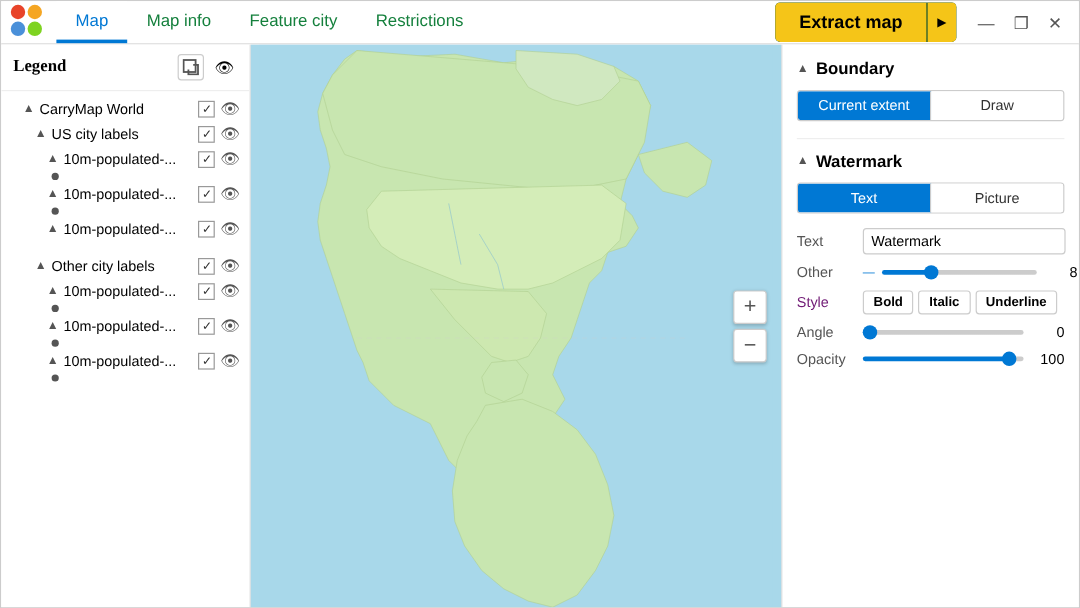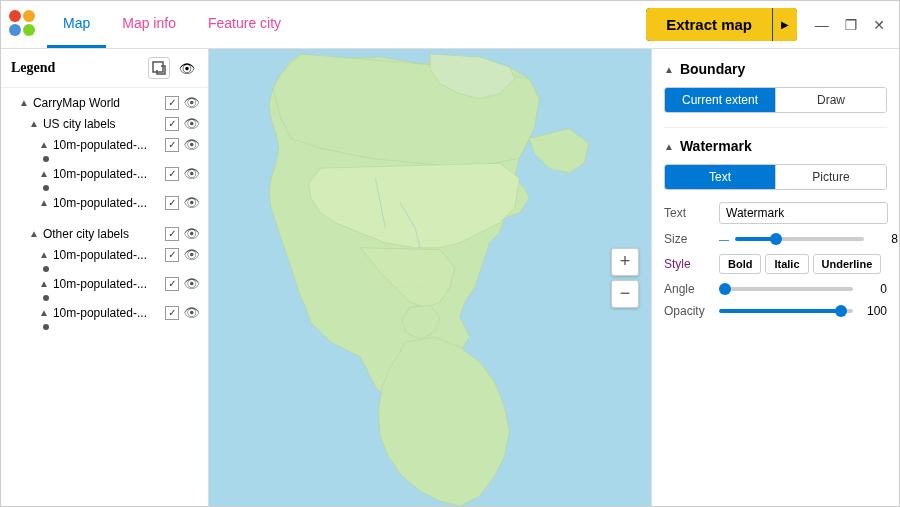--- a/index.html
+++ b/index.html
@@ -1,30 +1,30 @@
 <!DOCTYPE html>
 <html><head>
   <meta charset="utf-8">
   <style>
     * { box-sizing: border-box; margin: 0; padding: 0; font-family: 'Segoe UI', Arial, sans-serif; }
     body { width: 900px; height: 507px; overflow: hidden; background: #f0f0f0; }
 
     .window { width: 900px; height: 507px; background: #fff; border: 1px solid #ccc; display: flex; flex-direction: column; }
 
     
-    .titlebar { display: flex; align-items: center; background: #fff; border-bottom: 1px solid #ddd; padding: 0 8px; height: 48px; gap: 0; }
+    .titlebar { display: flex; align-items: center; background: #fff; border-bottom: 1px solid #ddd; padding: 0 8px; height: 36px; gap: 0; }
     .app-logo { display: flex; align-items: center; margin-right: 8px; }
     .logo-circles { width: 30px; height: 30px; position: relative; }
     .logo-circle { width: 12px; height: 12px; border-radius: 50%; position: absolute; }
     .lc1 { background: #e8442a; top: 0; left: 0; }
     .lc2 { background: #f5a623; top: 0; left: 14px; }
     .lc3 { background: #4a90d9; top: 14px; left: 0; }
     .lc4 { background: #7ed321; top: 14px; left: 14px; }
 
-    .tab { padding: 12px 16px; cursor: pointer; font-size: 14px; color: #ec4899; border-bottom: 3px solid transparent; white-space: nowrap; height: 100%; display: flex; align-items: center; }
+    .tab { padding: 12px 16px; cursor: pointer; font-size: 14px; color: #15803d; border-bottom: 3px solid transparent; white-space: nowrap; height: 100%; display: flex; align-items: center; }
     .tab.active { border-bottom: 3px solid #0078d4; color: #0078d4; font-weight: 500; }
 
     .tab-map { background: #fff; }
     .extract-btn { margin-left: auto; background: #f5c518; border: none; padding: 8px 20px; font-size: 15px; font-weight: bold; cursor: pointer; border-radius: 4px 0 0 4px; color: #000; }
     .extract-group { display: flex; align-items: center; margin-left: auto; }
     .extract-wrap { background: #14532d; border-radius: 4px; display: flex; overflow: hidden; }
     .win-controls { display: flex; gap: 4px; margin-left: 12px; }
     .win-btn { background: none; border: none; cursor: pointer; font-size: 14px; color: #555; padding: 2px 6px; }
 
     
@@ -101,20 +101,21 @@
       <div class="logo-circles">
         <div class="logo-circle lc1"></div>
         <div class="logo-circle lc2"></div>
         <div class="logo-circle lc3"></div>
         <div class="logo-circle lc4"></div>
       </div>
     </div>
     <div class="tab active tab-map">Map</div>
     <div class="tab">Map info</div>
     <div class="tab">Feature city</div>
+    <div class="tab">Restrictions</div>
     <div class="extract-group">
       <div class="extract-wrap">
         <button class="extract-btn">Extract map</button>
         <div style="width:1px; background:#b8960a; height:100%;"></div>
         <div style="padding:0 8px; background:#f5c518; display:flex; align-items:center; cursor:pointer;">
           <span style="font-size:10px;">▶</span>
         </div>
       </div>
     </div>
     <div class="win-controls">
@@ -274,21 +275,21 @@
         <button class="wm-btn active">Text</button>
         <button class="wm-btn">Picture</button>
       </div>
 
       <div class="field-row">
         <span class="field-label">Text</span>
         <input class="field-input" type="text" placeholder="Watermark" value="Watermark" style="">
       </div>
 
       <div class="slider-row">
-        <span class="slider-label">Size</span>
+        <span class="slider-label">Other</span>
         <div class="slider-wrap">
           <span style="font-size:10px;color:#0078d4;">—</span>
           <input type="range" min="0" max="100" value="30" style="flex: 1 1 0%; background: linear-gradient(to right, rgb(0, 120, 212) 30%, rgb(204, 204, 204) 30%);">
           <span class="slider-val">8</span>
         </div>
       </div>
 
       <div class="style-row">
         <span class="style-label">Style</span>
         <div class="style-btns">

